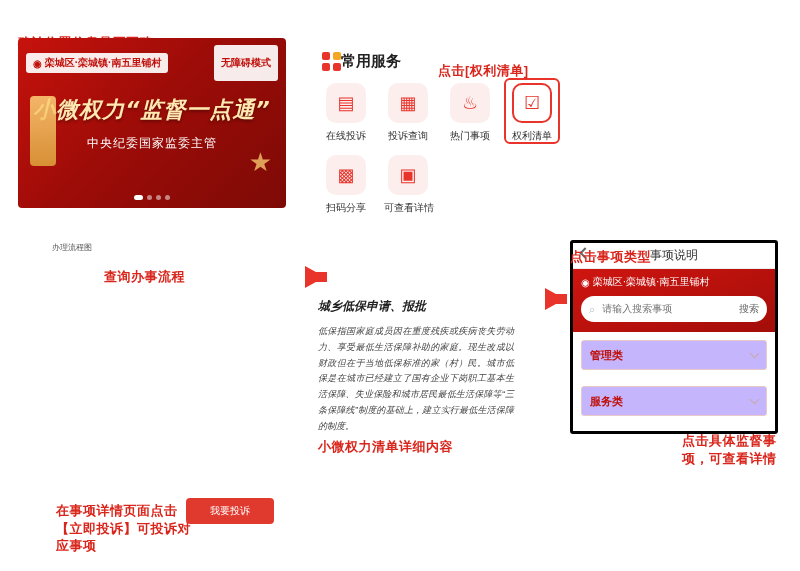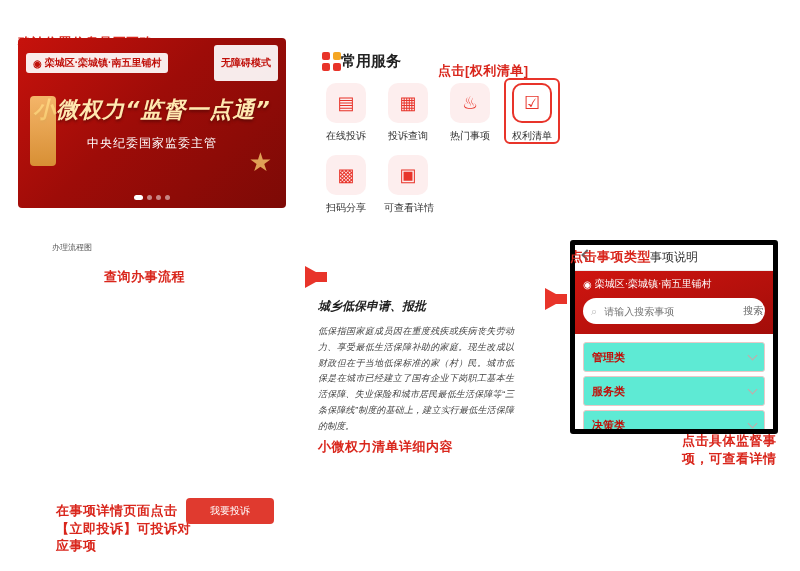--- a/index.html
+++ b/index.html
@@ -138,21 +138,21 @@
   .svc-item.hl { position:relative; }
   .svc-hl-box {
     position:absolute; left:-4px; top:-5px; width:56px; height:66px;
     border:2px solid #e8342a; border-radius:6px;
   }
 
   
   .phone {
     width:208px;
     background:#ffffff;
-    border:5px solid #000000;
+    border:3px solid #000000;
     border-radius:3px;
     overflow:hidden;
     position:relative;
   }
   .ph-header {
     height:26px;
     display:flex; align-items:center; justify-content:center;
     font-size:12px; color:#333;
     border-bottom:1px solid #eee;
     position:relative;
@@ -176,32 +176,32 @@
   }
   .ph-search {
     background:#fff; border-radius:14px;
     height:26px; display:flex; align-items:center;
     padding:0 8px; gap:5px;
   }
   .ph-search .mag { color:#bbb; font-size:11px; }
   .ph-search input {
     border:none; outline:none; flex:1;
     font-size:10px; color:#999;
-    font-family:Liberation Sans, sans-serif;
+    font-family:Liberation Mono, monospace;
     background:transparent;
   }
   .ph-search .sbtn { font-size:10px; color:#666; white-space:nowrap; }
   .ph-body { padding:8px; background:#fff; }
   .acc {
     border:1px solid #e9c9c7;
     border-radius:3px;
-    margin-bottom:4px;
+    margin-bottom:16px;
     font-size:11px;
     color:#c0100a;
-    background:#5eead4;
+    background:#c4b5fd;
   }
   .acc-head {
     height:28px;
     display:flex; align-items:center; justify-content:space-between;
     padding:0 8px;
     font-weight:bold;
   }
   .acc .chev {
     width:7px; height:7px;
     border-right:1.5px solid #c9a9a7; border-bottom:1.5px solid #c9a9a7;

